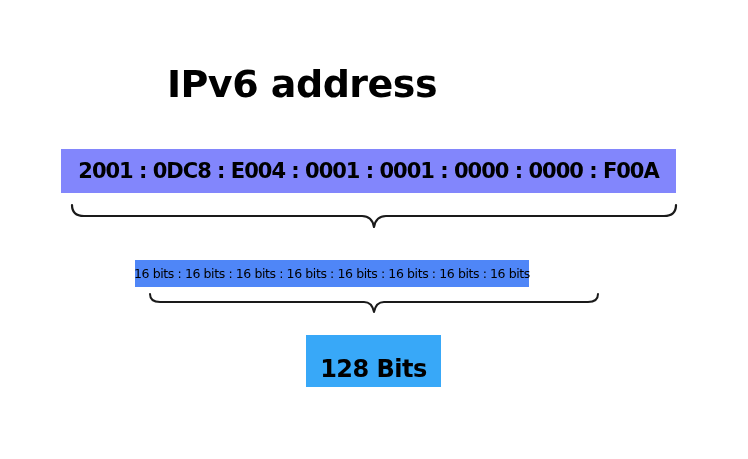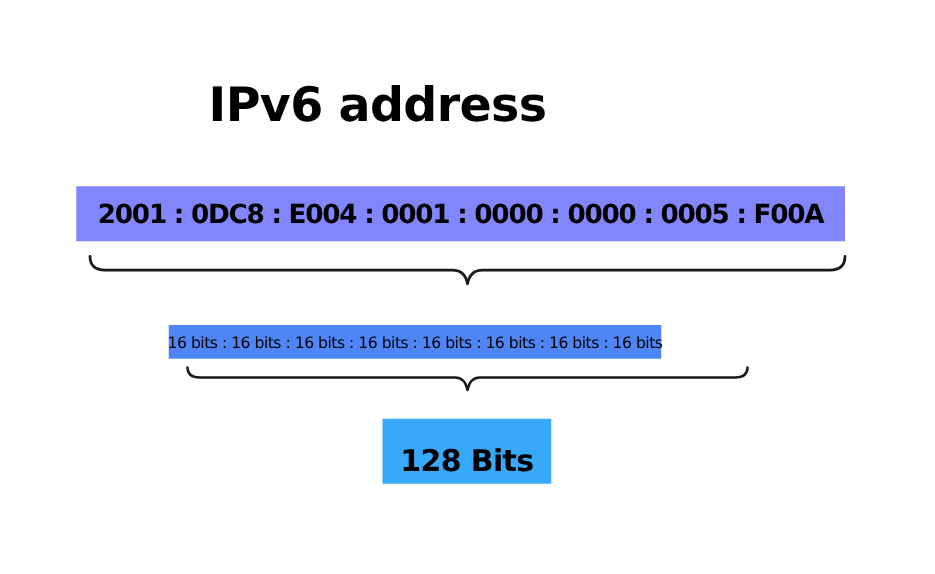--- a/index.html
+++ b/index.html
@@ -12,21 +12,21 @@
     .total { position:absolute; left:306px; top:335px; width:135px; height:52px; background:#38a8f8; display:flex; align-items:center; justify-content:center; }
     .total span { font-weight:bold; font-size:24px; letter-spacing:-0.5px;margin-top:16px; }
     svg.brace { position:absolute; overflow:visible; }
   </style>
 </head>
 <body>
 
 <div class="title">IPv6 address</div>
 
 <div class="addr">
-  <span>2001 : 0DC8 : E004 : 0001 : 0000 : 0000 : 0005 : F00A</span>
+  <span>2001 : 0DC8 : E004 : 0001 : 0001 : 0000 : 0000 : F00A</span>
 </div>
 
 <svg class="brace" style="left:70px; top:203px;" width="608" height="28" viewBox="0 0 608 28">
   <path d="M2 2 Q2 13 14 13 L292 13 Q302 13 304 24 Q306 13 316 13 L594 13 Q606 13 606 2" fill="none" stroke="#1a1a1a" stroke-width="2.2" stroke-linecap="round" stroke-linejoin="round"></path>
 </svg>
 
 <div class="bits">
   <span>16 bits : 16 bits : 16 bits : 16 bits : 16 bits : 16 bits : 16 bits : 16 bits</span>
 </div>
 

